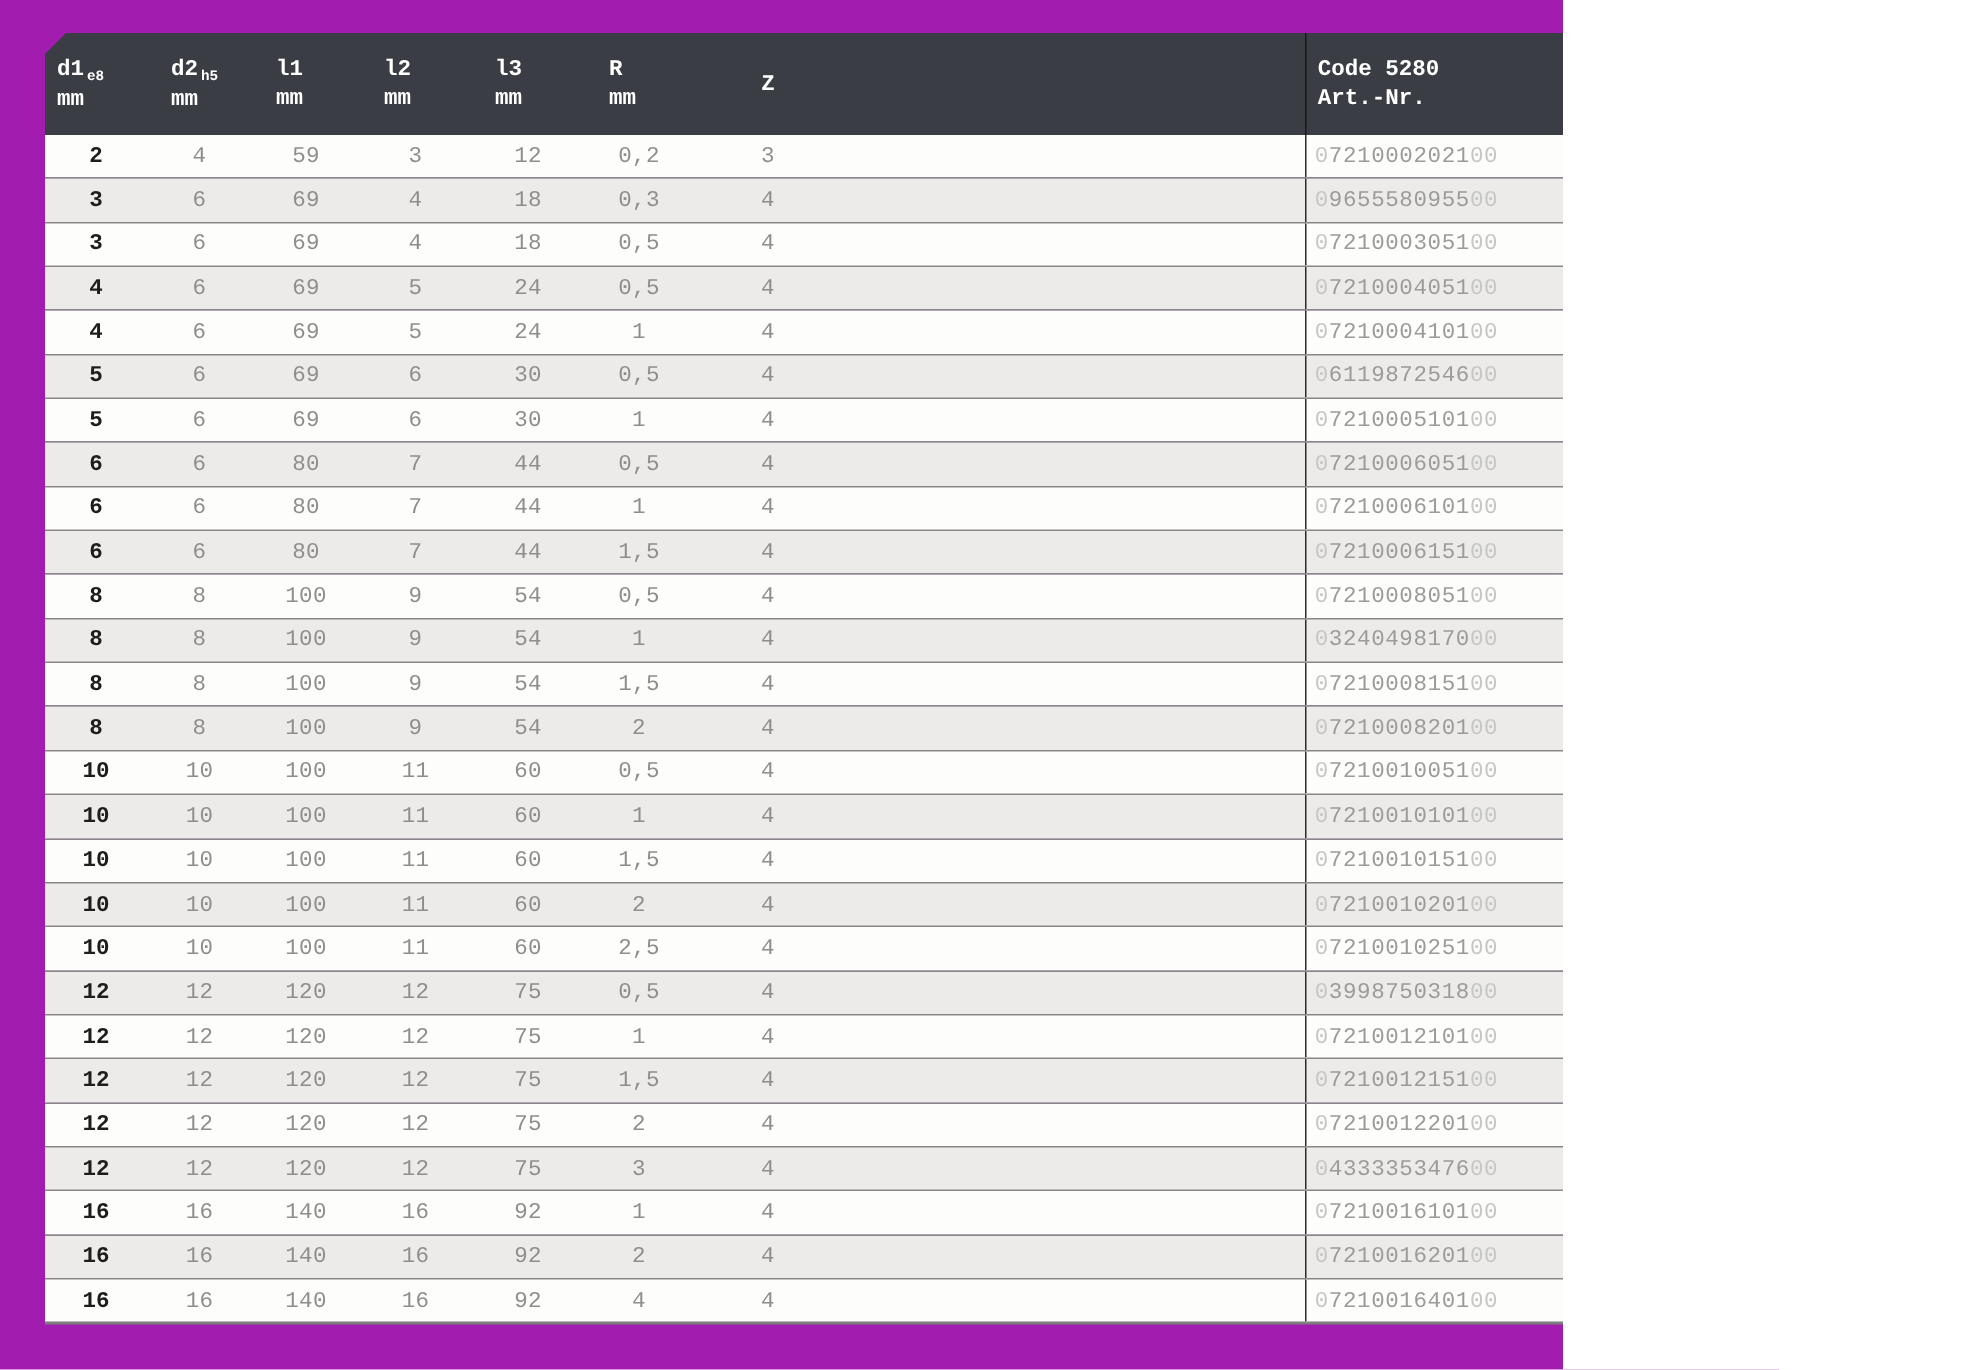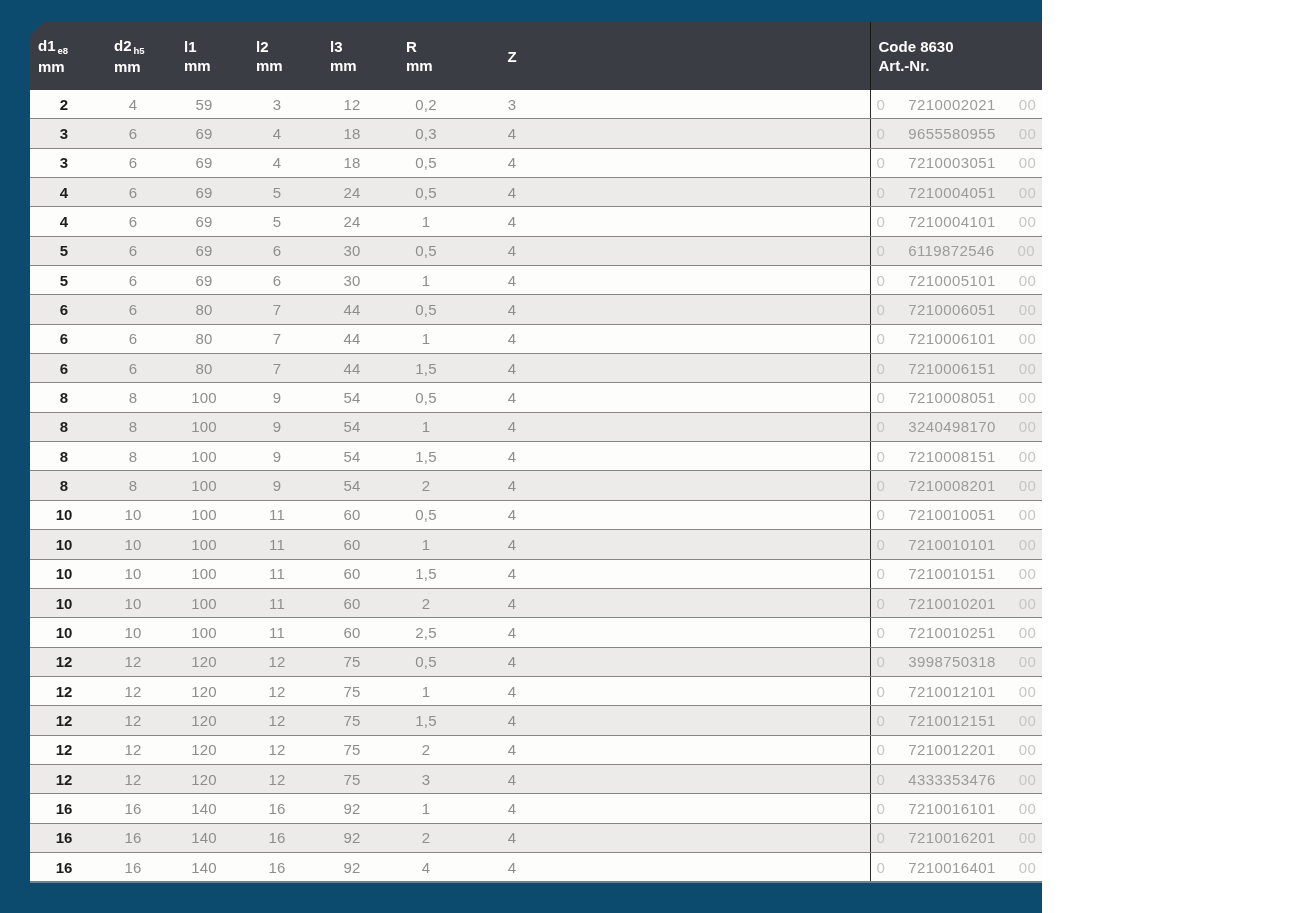--- a/index.html
+++ b/index.html
@@ -5,22 +5,23 @@
   html, body {
     margin: 0;
     padding: 0;
     background: #ffffff;
     font-family: "Liberation Sans", "DejaVu Sans", sans-serif;
   }
   .page {
     position: relative;
     width: 1042px;
     height: 913px;
-    background: #0c4a6e;
+    background: #a21caf;
     overflow: hidden;
+    font-family: Liberation Mono, monospace;
   }
   table.spec-table {
     position: absolute;
     left: 30px;
     top: 22px;
     width: 1253px;
     border-collapse: collapse;
     table-layout: fixed;
   }
   
@@ -66,21 +67,21 @@
     font-weight: bold;
     color: #1d1d1b;
     letter-spacing: 0;
   }
   td.c-code {
     text-align: left;
     padding-left: 6px;
     border-left: 1px solid #2b2b2b;
     letter-spacing: 0.4px;
   }
-  .code-main  { color: #9b9b99; margin: 0 23px; }
+  .code-main  { color: #9b9b99; margin: 0 0; }
   .code-light { color: #c6c6c4; }
 </style>
 </head>
 <body>
 
 <div class="page">
   <table class="spec-table">
     <colgroup>
       <col style="width:68px">
         <col style="width:70px">
@@ -116,21 +117,21 @@
         </th>
         <th class="h-mid">
           <span>R</span><br>
           <span>mm</span>
         </th>
         <th class="h-z">
           <span>Z</span>
         </th>
         <th class="h-fill"></th>
         <th class="h-code">
-          <span>Code 8630</span><br>
+          <span>Code 5280</span><br>
           <span>Art.-Nr.</span>
         </th>
       </tr>
     </thead>
     <tbody>
         <tr>
           <td class="c-d1">2</td>
           <td class="c-d2">4</td>
           <td class="c-l1">59</td>
           <td class="c-l2">3</td>

